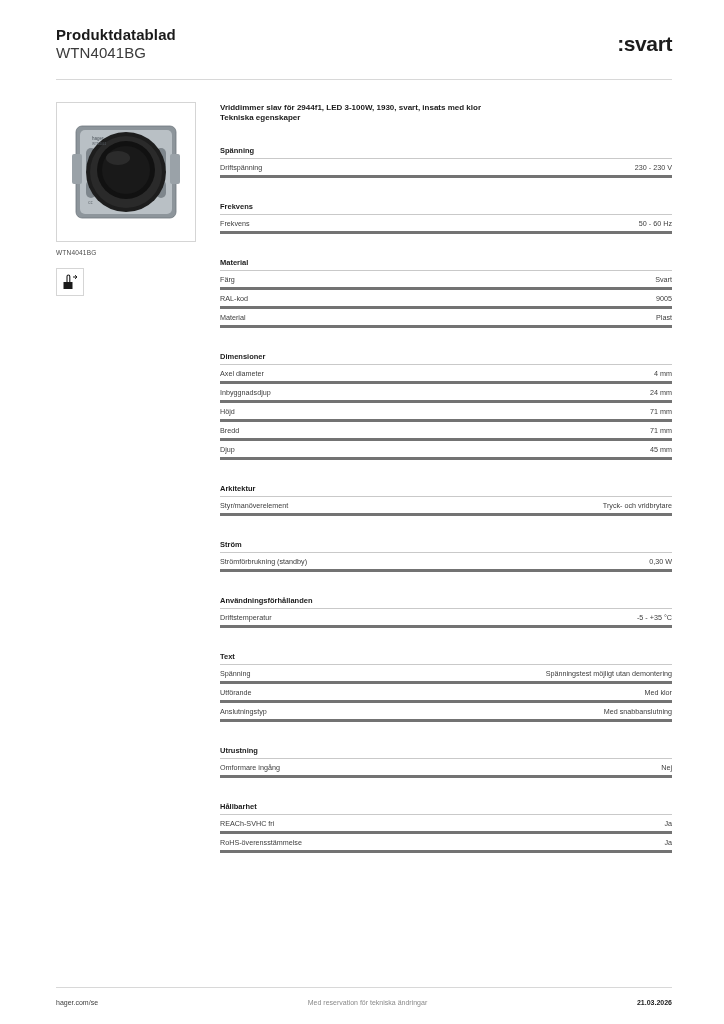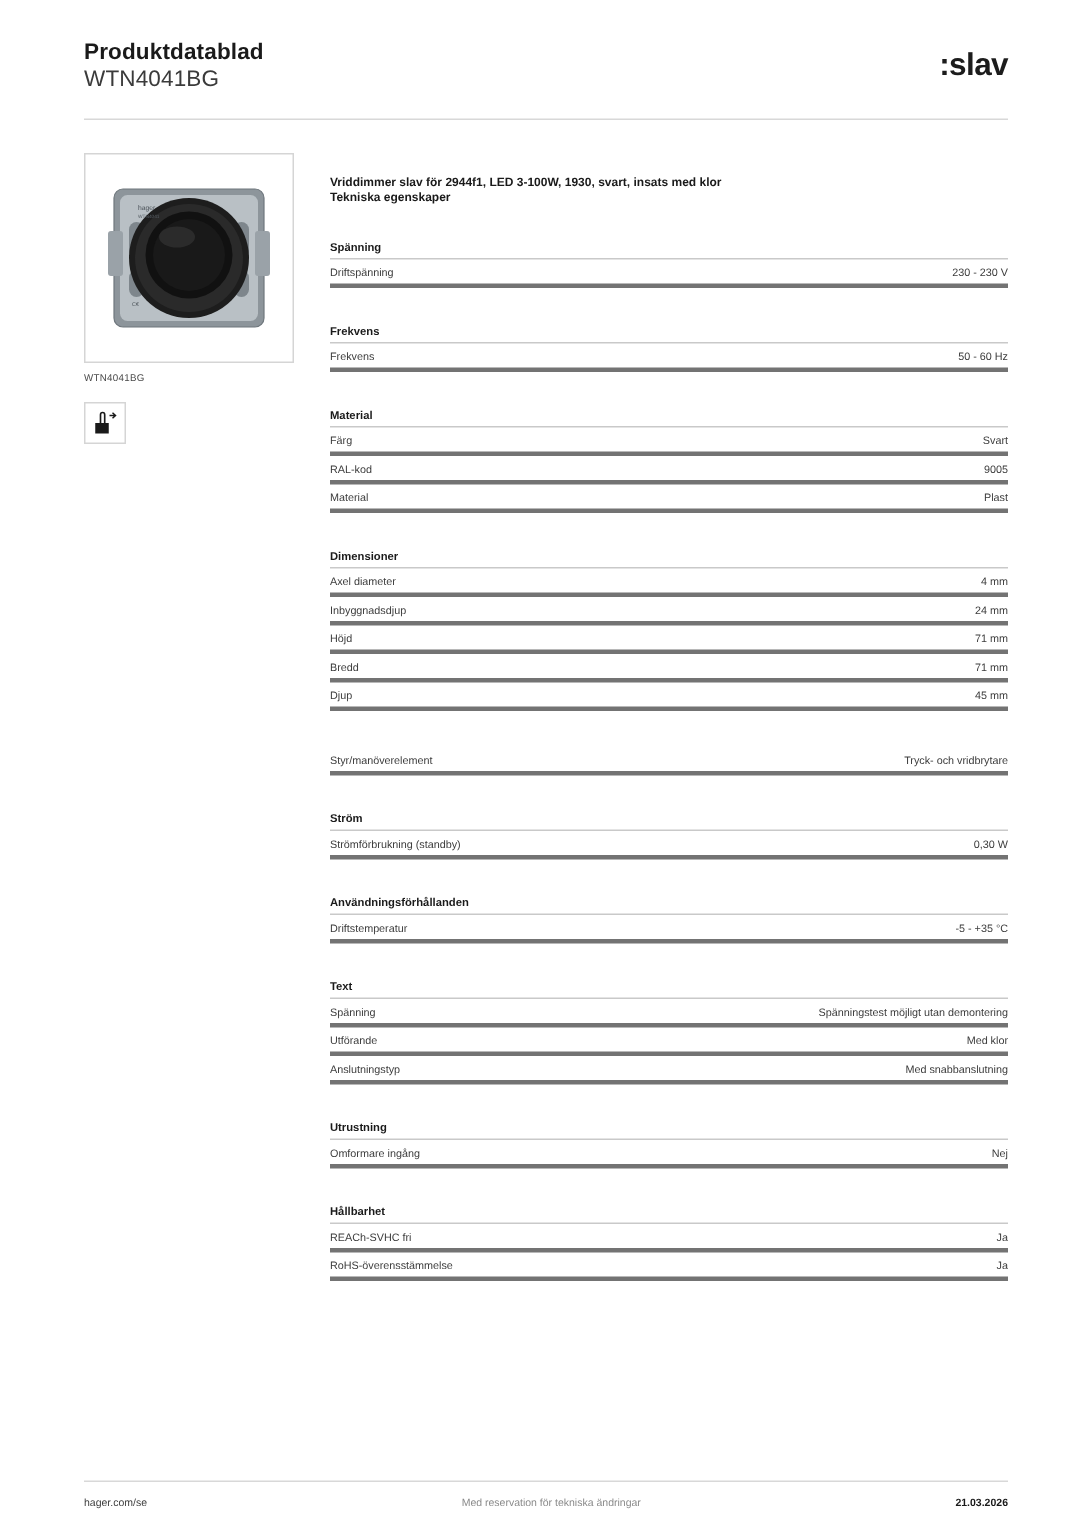--- a/index.html
+++ b/index.html
@@ -84,21 +84,21 @@
     justify-content: center;
   }
 
   .right-col { flex: 1 1 auto; min-width: 0; }
 
   .product-desc {
     font-size: 8px;
     font-weight: bold;
     color: #1a1a1a;
     line-height: 1.4;
-    margin-top: 14px;
+    margin-top: 0;
   }
   .section-title {
     font-size: 8px;
     font-weight: bold;
     color: #1a1a1a;
     margin-bottom: 2px;
   }
   .group {
     margin-top: 24px;
   }
@@ -148,21 +148,21 @@
 </head>
 <body>
 
 <div class="page">
 
   <div class="header">
     <div class="title-block">
       <div class="doc-title">Produktdatablad</div>
       <div class="doc-subtitle">WTN4041BG</div>
     </div>
-    <div class="logo">:slav</div>
+    <div class="logo">:svart</div>
   </div>
   <div class="header-rule"></div>
 
   <div class="body">
 
     <div class="left-col">
       <div class="product-image">
         <svg width="128" height="128" viewBox="0 0 128 128">
 
           <g fill="#8d959b" stroke="#6f777d" stroke-width="0.8">
@@ -256,20 +256,21 @@
             <div class="row">
               <span class="label">Bredd</span>
               <span class="value">71 mm</span>
             </div>
             <div class="row">
               <span class="label">Djup</span>
               <span class="value">45 mm</span>
             </div>
           </div>
           <div class="group">
+            <div class="group-title">Arkitektur</div>
             <div class="row">
               <span class="label">Styr/manöverelement</span>
               <span class="value">Tryck- och vridbrytare</span>
             </div>
           </div>
           <div class="group">
             <div class="group-title">Ström</div>
             <div class="row">
               <span class="label">Strömförbrukning (standby)</span>
               <span class="value">0,30 W</span>

